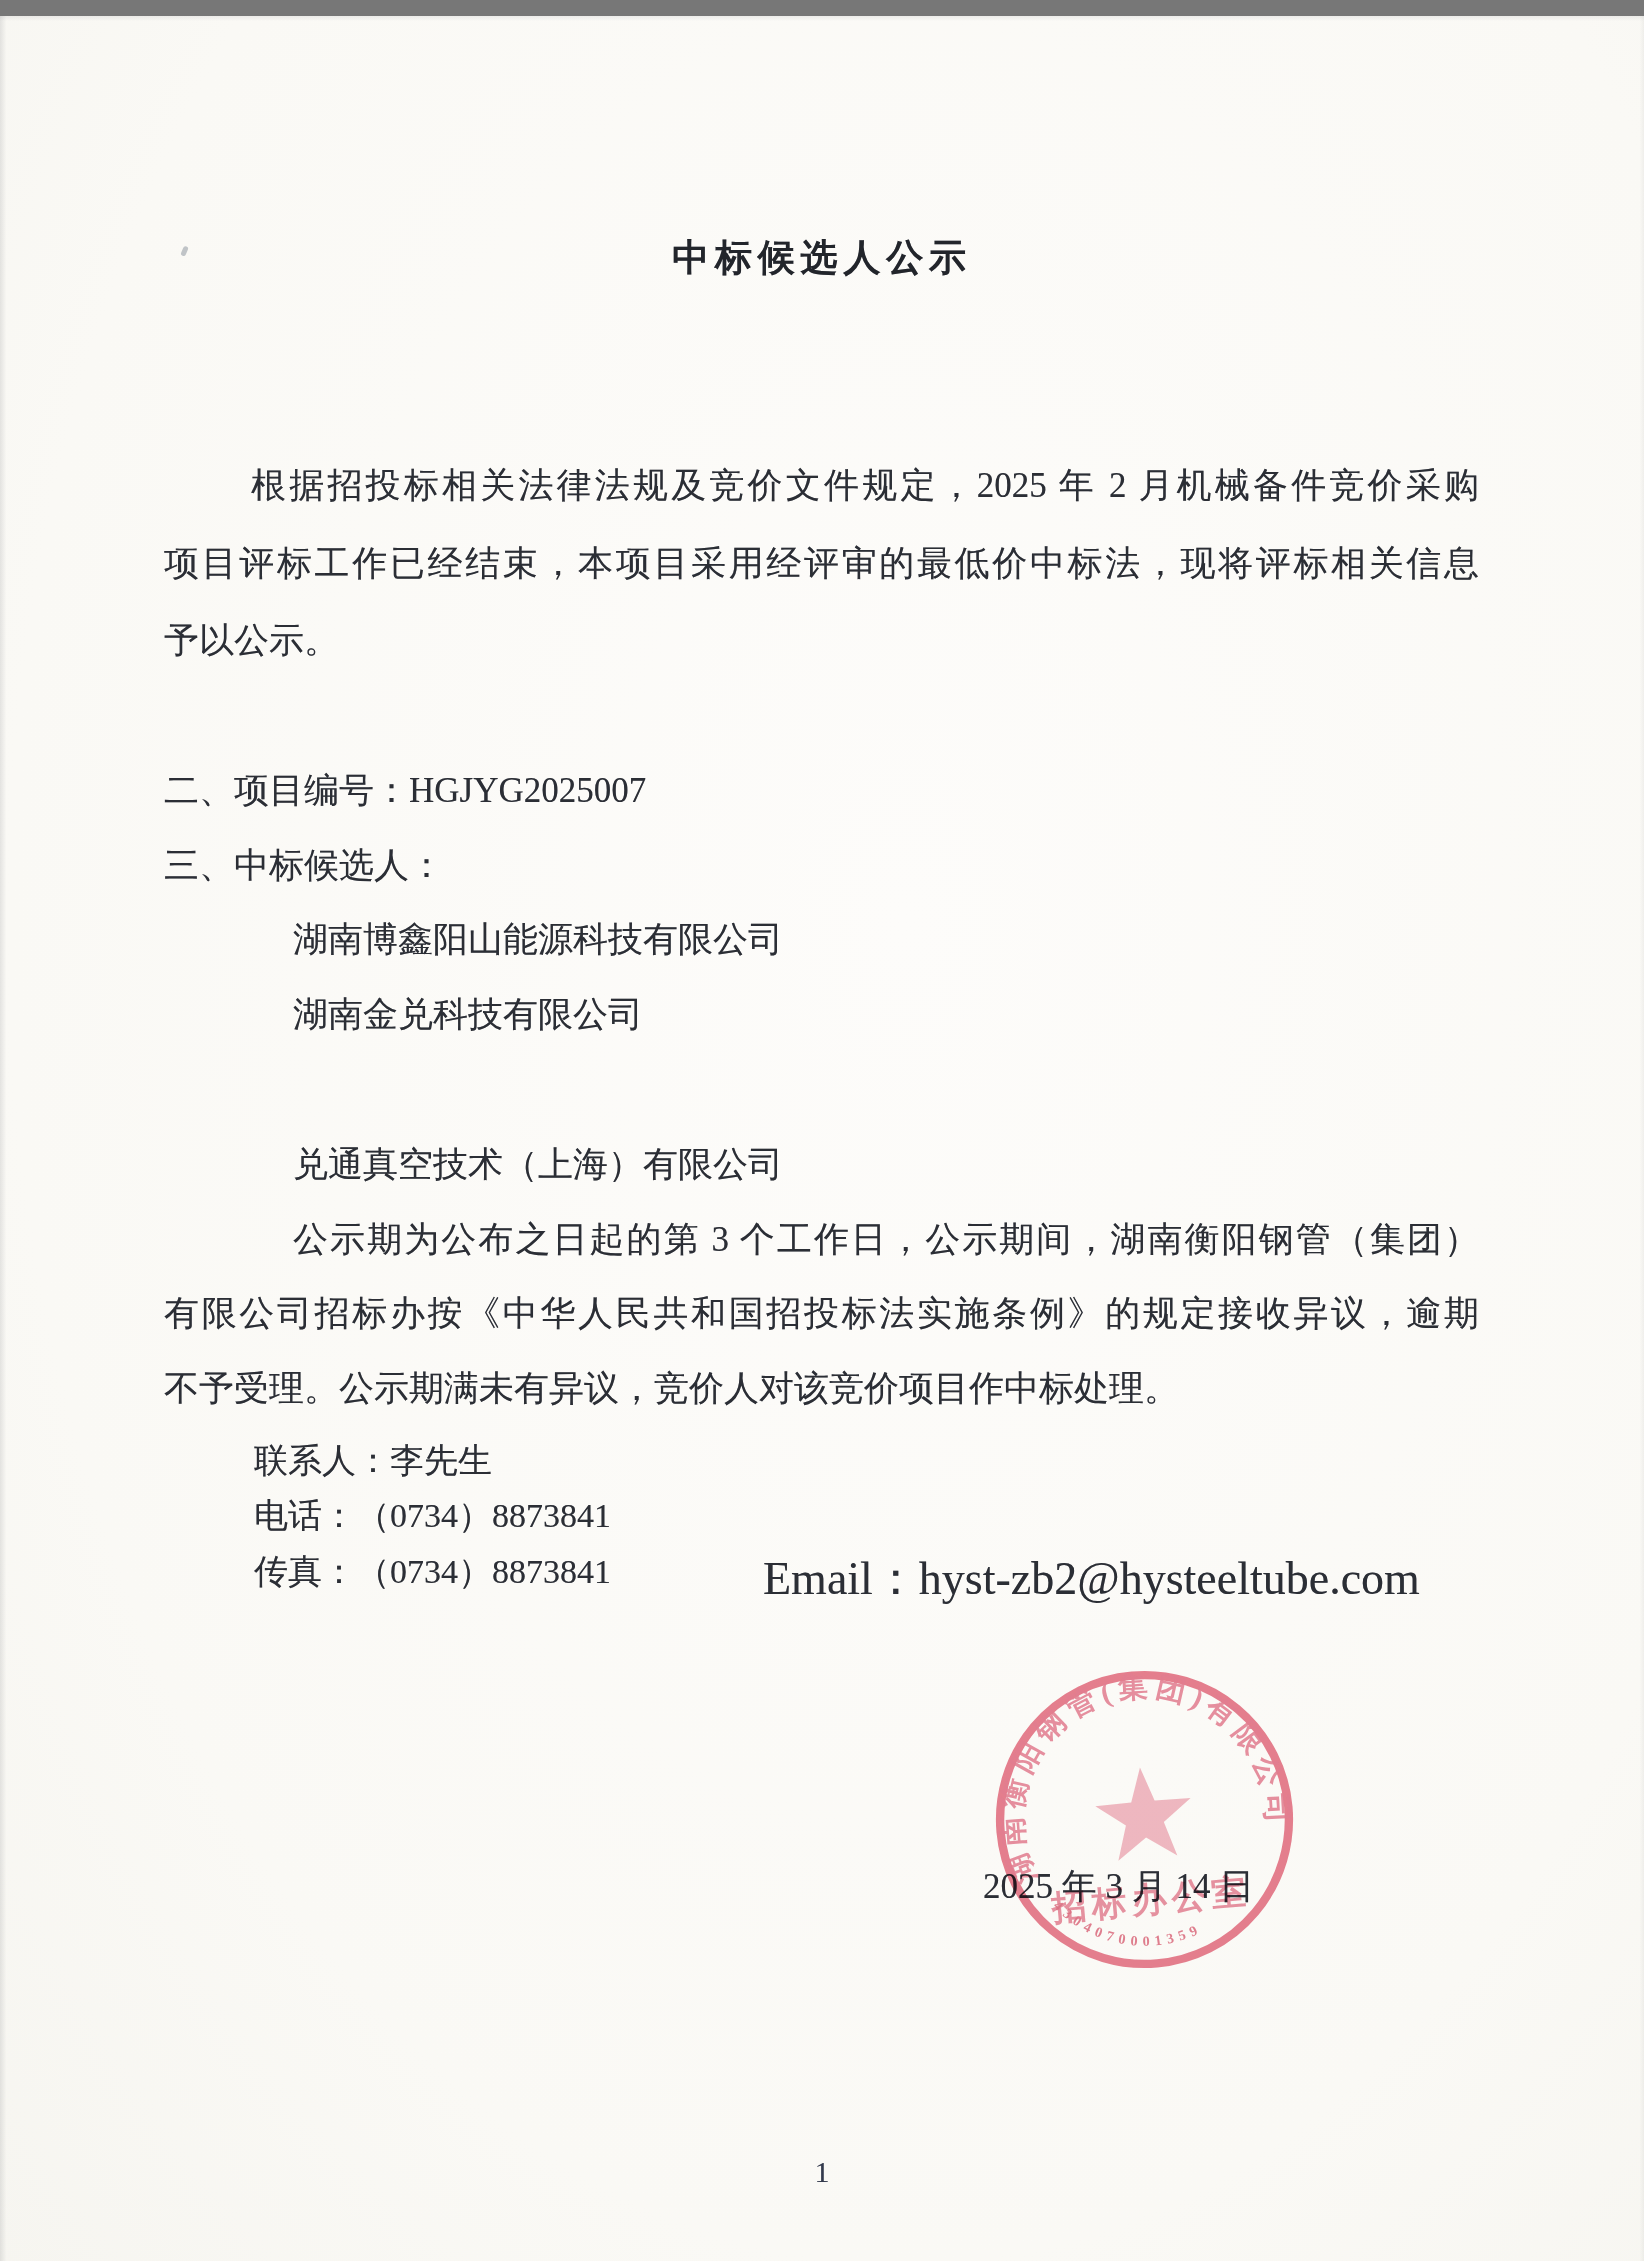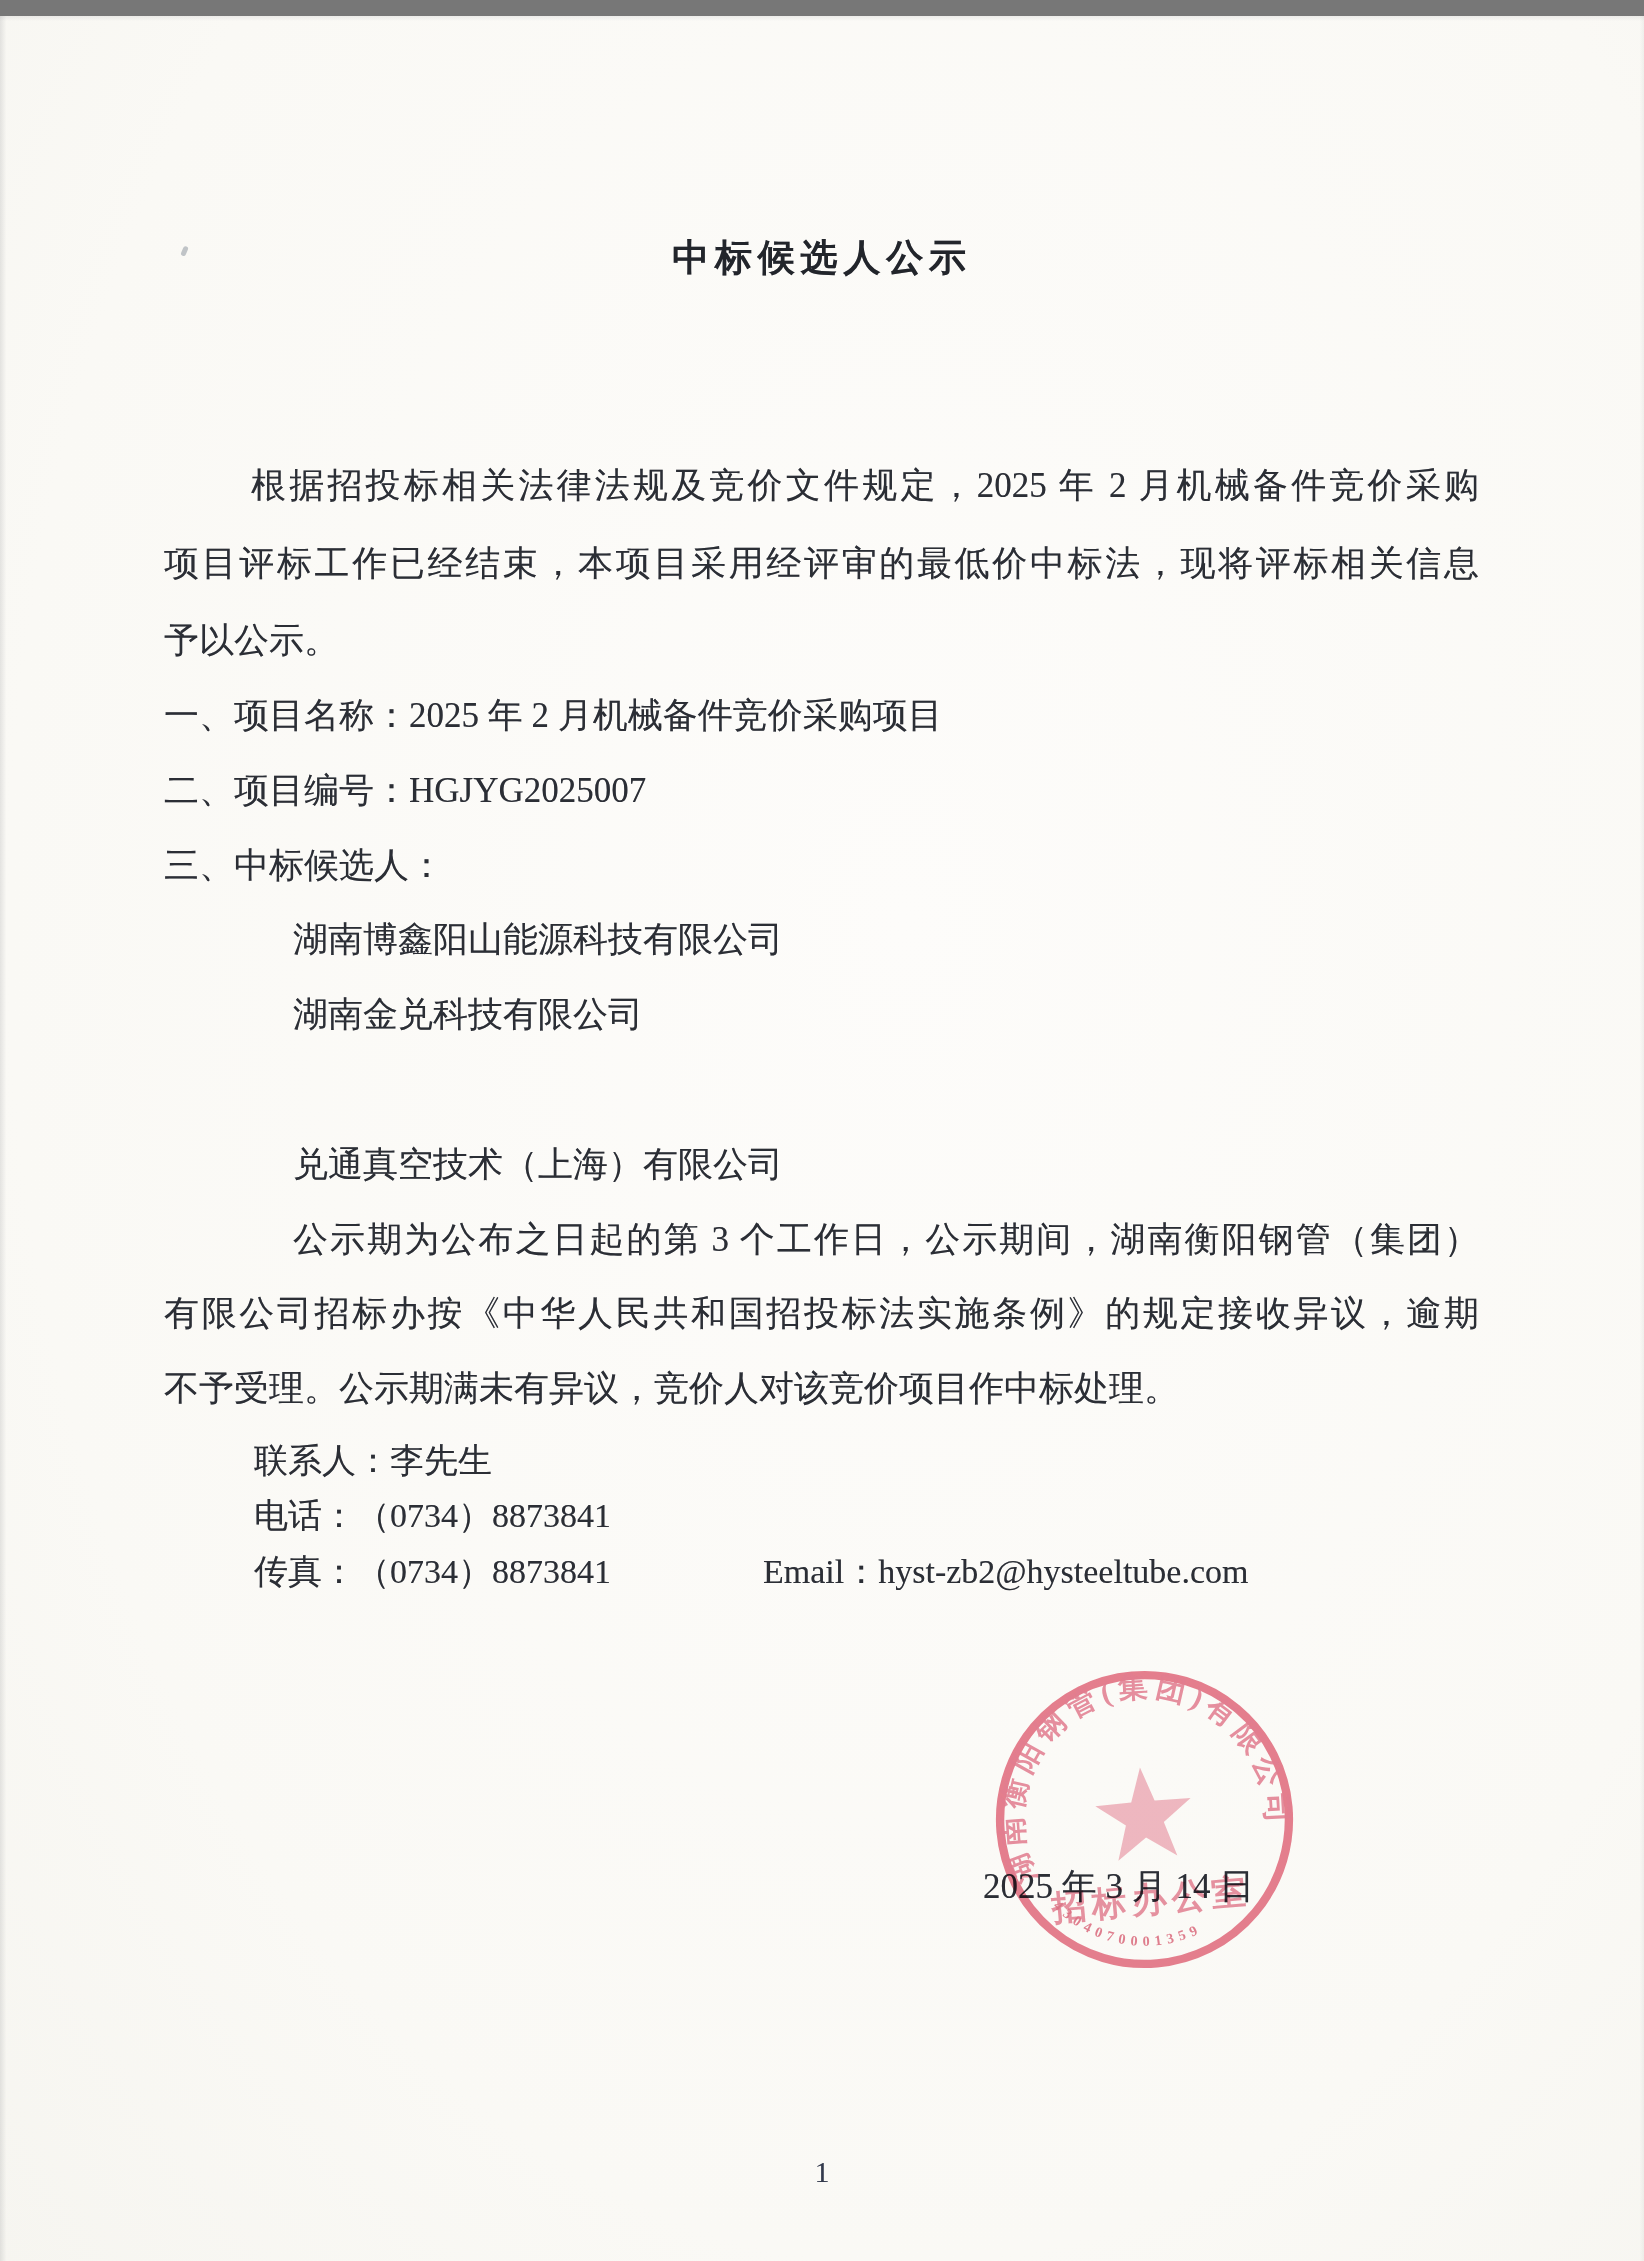--- a/index.html
+++ b/index.html
@@ -67,34 +67,33 @@
 <div class="page">
   <div class="scan-edge"></div>
 
   <div class="small-mark"></div>
 
   <h1 class="doc-title">中标候选人公示</h1>
 
   <div class="bline just" style="left:251px;top:449px;width:1228px;">根据招投标相关法律法规及竞价文件规定，2025 年 2 月机械备件竞价采购</div>
   <div class="bline just" style="left:164px;top:527px;width:1315px;">项目评标工作已经结束，本项目采用经评审的最低价中标法，现将评标相关信息</div>
   <div class="bline" style="left:164px;top:604px;">予以公示。</div>
-  <div class="bline" style="left:164px;top:679px;">一、项目名称：2025 年 2 月机械备件竞价采购项目</div>
   <div class="bline" style="left:164px;top:754px;">二、项目编号：HGJYG2025007</div>
   <div class="bline" style="left:164px;top:829px;">三、中标候选人：</div>
   <div class="bline" style="left:293px;top:903px;">湖南博鑫阳山能源科技有限公司</div>
   <div class="bline" style="left:293px;top:978px;">湖南金兑科技有限公司</div>
   <div class="bline" style="left:293px;top:1128px;">兑通真空技术（上海）有限公司</div>
   <div class="bline just" style="left:293px;top:1203px;width:1186px;">公示期为公布之日起的第 3 个工作日，公示期间，湖南衡阳钢管（集团）</div>
   <div class="bline just" style="left:164px;top:1277px;width:1315px;">有限公司招标办按《中华人民共和国招投标法实施条例》的规定接收异议，逾期</div>
   <div class="bline" style="left:164px;top:1352px;">不予受理。公示期满未有异议，竞价人对该竞价项目作中标处理。</div>
 
   <div class="bline" style="left:254px;top:1425px;font-size:34px;">联系人：李先生</div>
   <div class="bline" style="left:254px;top:1480px;font-size:34px;">电话：（0734）8873841</div>
   <div class="bline" style="left:254px;top:1536px;font-size:34px;">传真：（0734）8873841</div>
-  <div class="bline" style="left:763px;top:1536px;font-size:34px;">Email：hyst-zb2@hysteeltube.com</div>
+  <div class="bline" style="left:763px;top:1536px;font-size:46px;">Email：hyst-zb2@hysteeltube.com</div>
 
   <div class="bline sign-date" style="left:941px;top:1850px;width:355px;">2025 年 3 月 14 日</div>
 
   <svg class="seal" viewBox="0 0 470 470" aria-hidden="true">
     <defs>
       <path id="sealTopArc" d="M 63 315 A 190 190 0 1 1 407 315" fill="none"></path>
       <path id="sealBottomArc" d="M 74.5 347.4 A 196 196 0 0 0 395.5 347.4" fill="none"></path>
     </defs>
     <circle cx="235" cy="235" r="224" fill="none" stroke="#e05a70" stroke-opacity="0.82" stroke-width="13"></circle>
     <polygon points="235,154 253.2,206.9 309.2,207.9 264.5,241.6 280.9,295.1 235,263 189.1,295.1 205.5,241.6 160.8,207.9 216.8,206.9" fill="#eda5b3" fill-opacity="0.8"></polygon>

